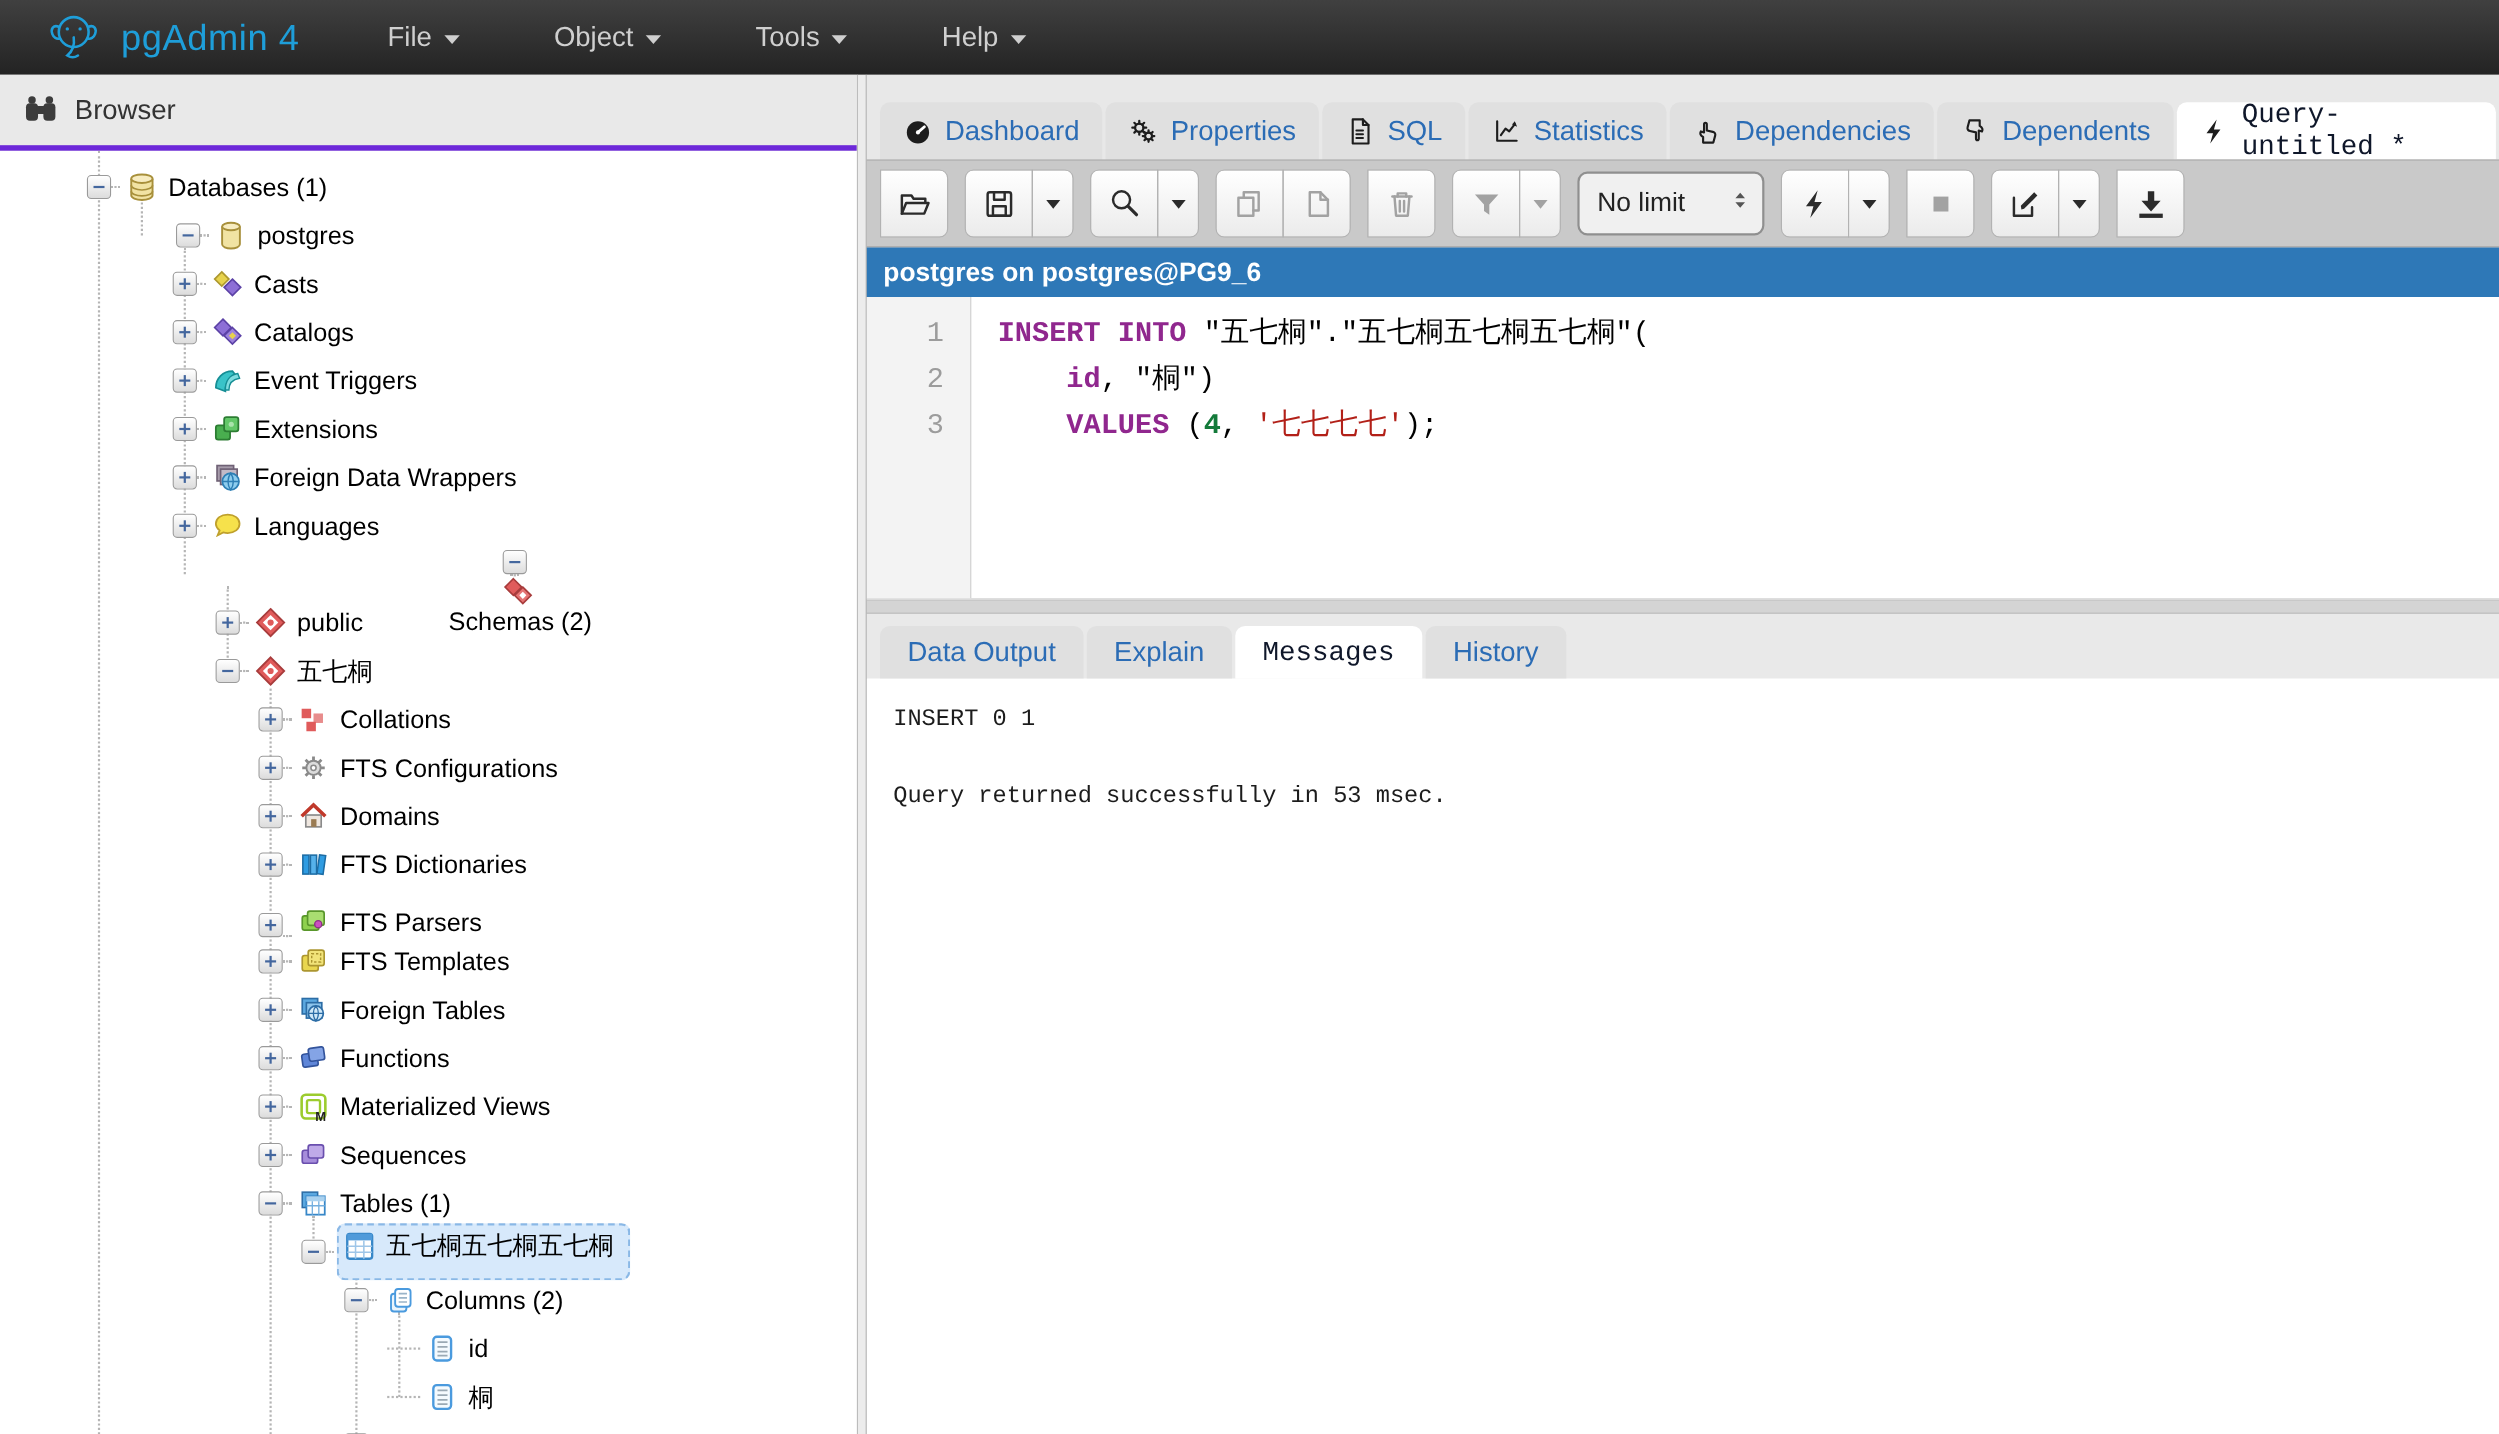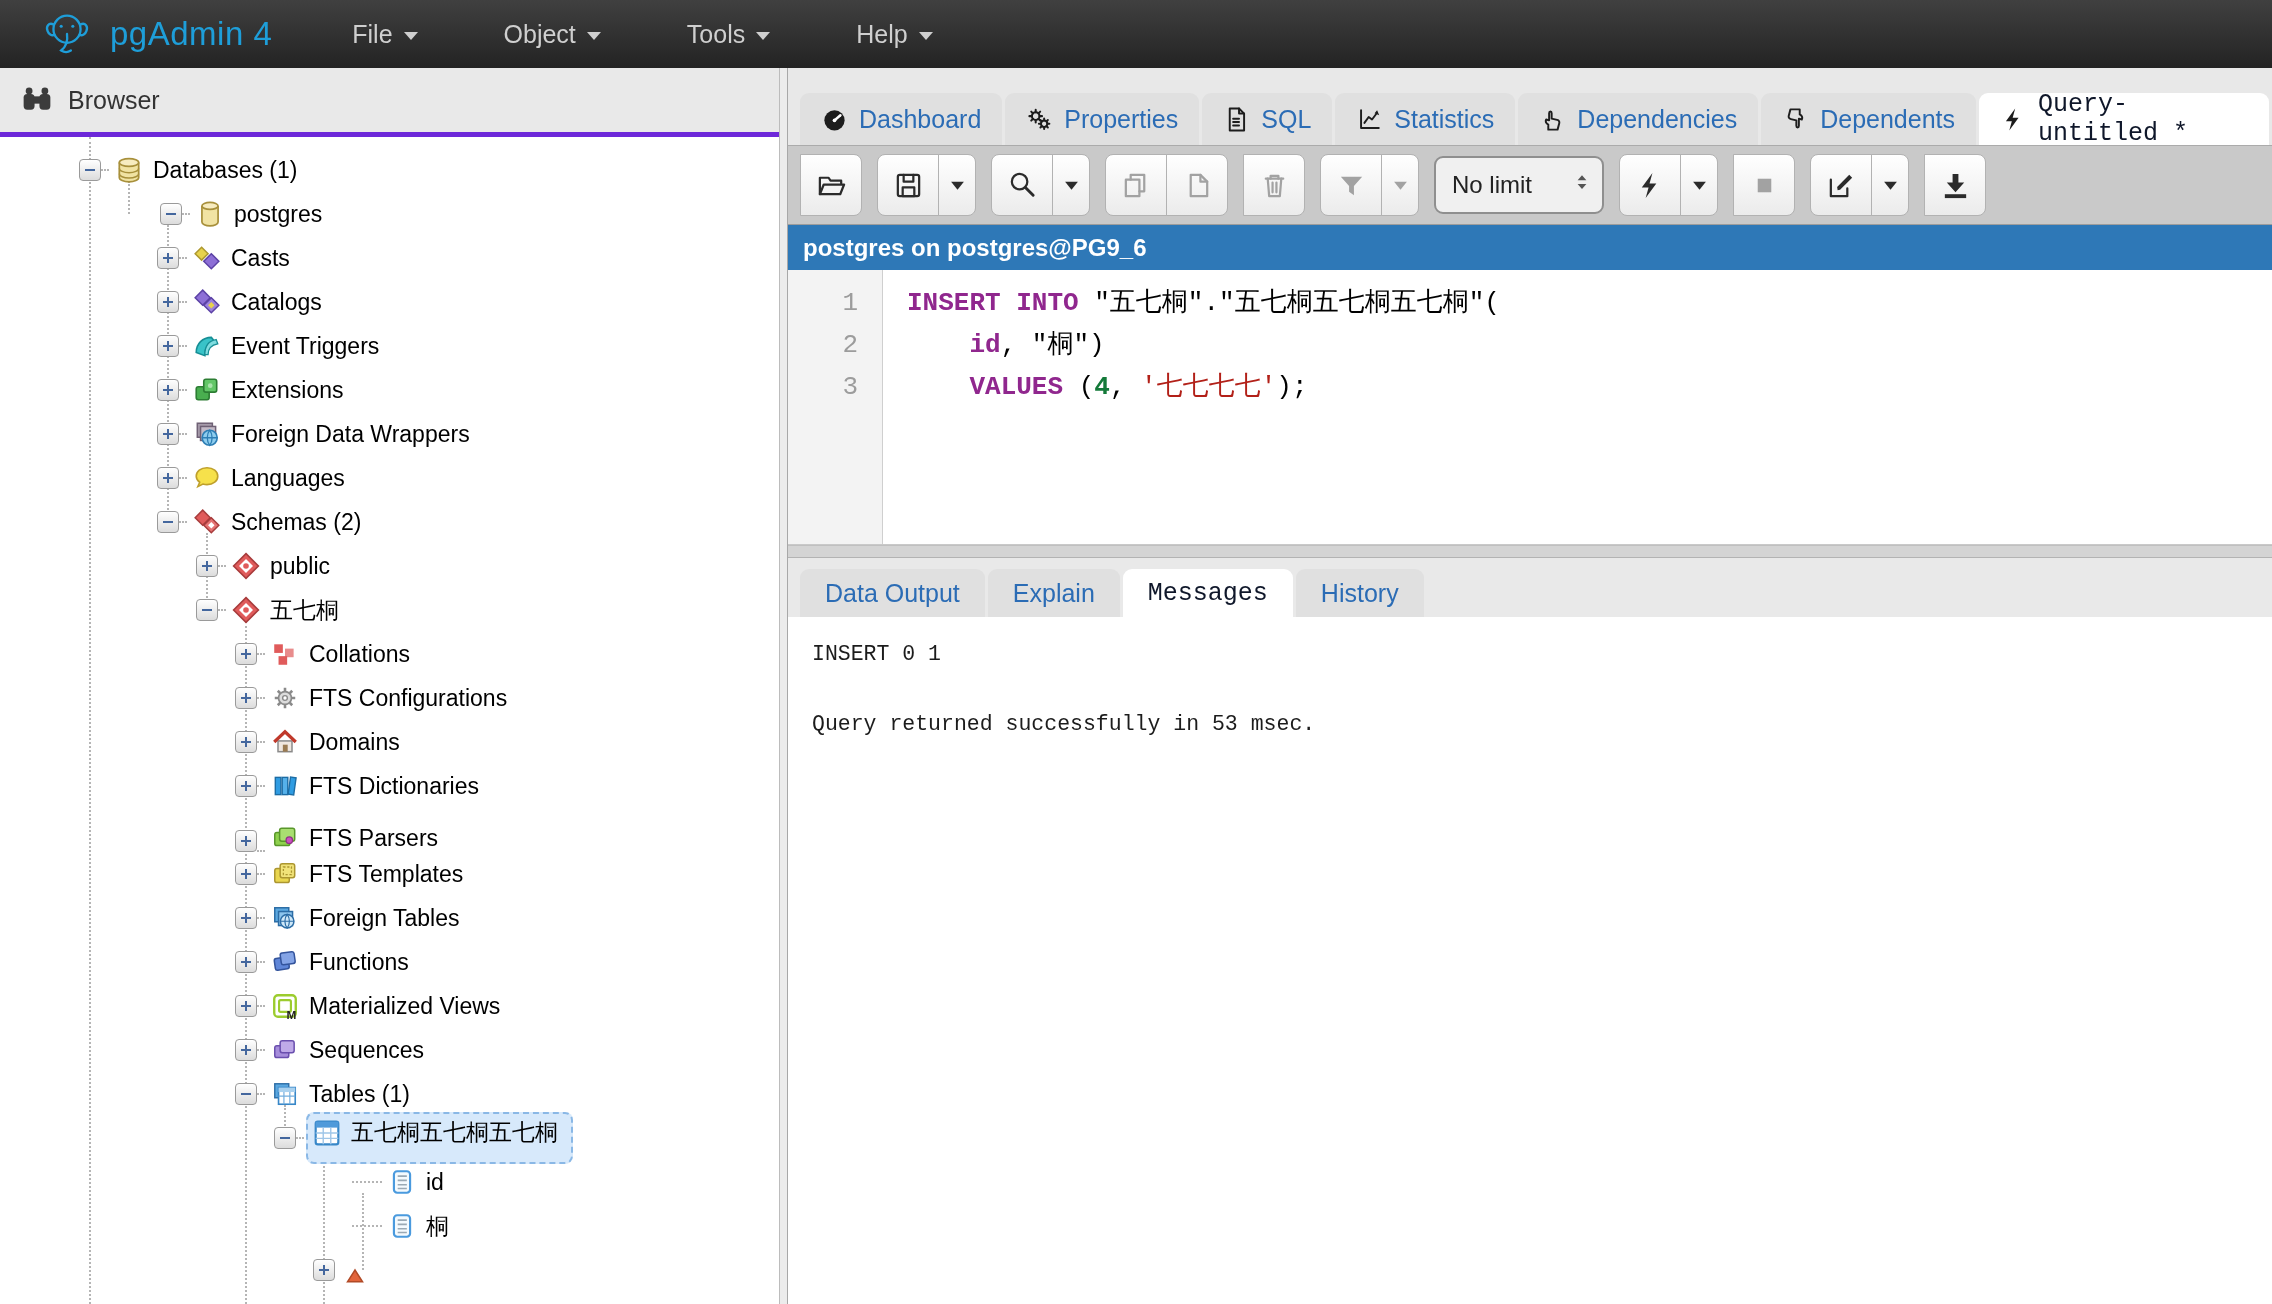--- a/index.html
+++ b/index.html
@@ -213,21 +213,21 @@
           <span class="tlabel">Foreign Data Wrappers</span>
         </div>
         <div class="trow" style="padding-left: 157px;">
           <span class="tbox plus"></span>
           <span class="hstub" style="width: 8px;"></span>
           <span class="ticon"><svg viewBox="0 0 26 26">
               <path d="M13 3.5c5.8 0 10 3.3 10 7.8s-4.2 7.8-10 7.8c-1.3 0-2.6-.2-3.8-.5L4.5 21l1.7-4.1C4.3 15.4 3 13.5 3 11.3 3 6.8 7.2 3.5 13 3.5z" fill="#f6e14b" stroke="#bfa02c" stroke-width="1.5"></path>
             </svg></span>
           <span class="tlabel">Languages</span>
         </div>
-        <div class="trow" style="padding-left: 157px;">
+        <div class="trow" style="padding-left: 157px; flex-direction: column;">
           <span class="tbox"></span>
           <span class="hstub" style="width: 8px;"></span>
           <span class="ticon"><svg viewBox="0 0 26 26">
               <path d="M9 2l7 7-7 7-7-7z" fill="#e05b5b" stroke="#a83c3c" stroke-width="1.4"></path>
               <path d="M17 9l7 7-7 7-7-7z" fill="#e57373" stroke="#a83c3c" stroke-width="1.4"></path>
               <path d="M17 13l3 3-3 3-3-3z" fill="#fff"></path>
             </svg></span>
           <span class="tlabel">Schemas (2)</span>
         </div>
         <div class="trow" style="padding-left: 196px;">
@@ -368,20 +368,32 @@
           <span class="selwrap">
             <span class="ticon"><svg viewBox="0 0 26 26">
                 <rect x="2.5" y="2.5" width="21" height="21" rx="2" fill="#fff" stroke="#3787c8" stroke-width="2"></rect>
                 <rect x="2.5" y="2.5" width="21" height="5.5" fill="#4f9ada"></rect>
                 <g stroke="#9fc6e8" stroke-width="1.3" fill="none">
                   <path d="M2.5 13h21M2.5 18h21M9.5 8v15.5M16.5 8v15.5"></path>
                 </g>
               </svg></span>
             <span class="tlabel">五七桐五七桐五七桐</span>
           </span>
+        </div>
+        <div class="trow" style="padding-left: 313px;">
+          <span class="tbox"></span>
+          <span class="hstub" style="width: 8px;"></span>
+          <span class="ticon"><svg viewBox="0 0 26 26">
+              <rect x="6" y="7.5" width="13" height="15" rx="2.5" fill="#eaf4fc" stroke="#4a9ade" stroke-width="1.6"></rect>
+              <rect x="9.5" y="3.5" width="13" height="15" rx="2.5" fill="#fff" stroke="#4a9ade" stroke-width="1.6"></rect>
+              <g stroke="#9ab4c8" stroke-width="1.4" fill="none">
+                <path d="M12.5 7.5h7M12.5 11h7M12.5 14.5h7"></path>
+              </g>
+            </svg></span>
+          <span class="tlabel">Columns (2)</span>
         </div>
         <div class="trow" style="padding-left: 352px;">
           <span class="hstub" style="width: 30px;"></span>
           <span class="ticon"><svg viewBox="0 0 26 26">
               <rect x="5.5" y="3" width="15" height="20" rx="3" fill="#f4fafe" stroke="#4a9ade" stroke-width="2"></rect>
               <g stroke="#9aa9b4" stroke-width="1.5" fill="none">
                 <path d="M9 7.5h8.5M9 11.5h8.5M9 15.5h8.5M9 19h8.5"></path>
               </g>
             </svg></span>
           <span class="tlabel">id</span>

